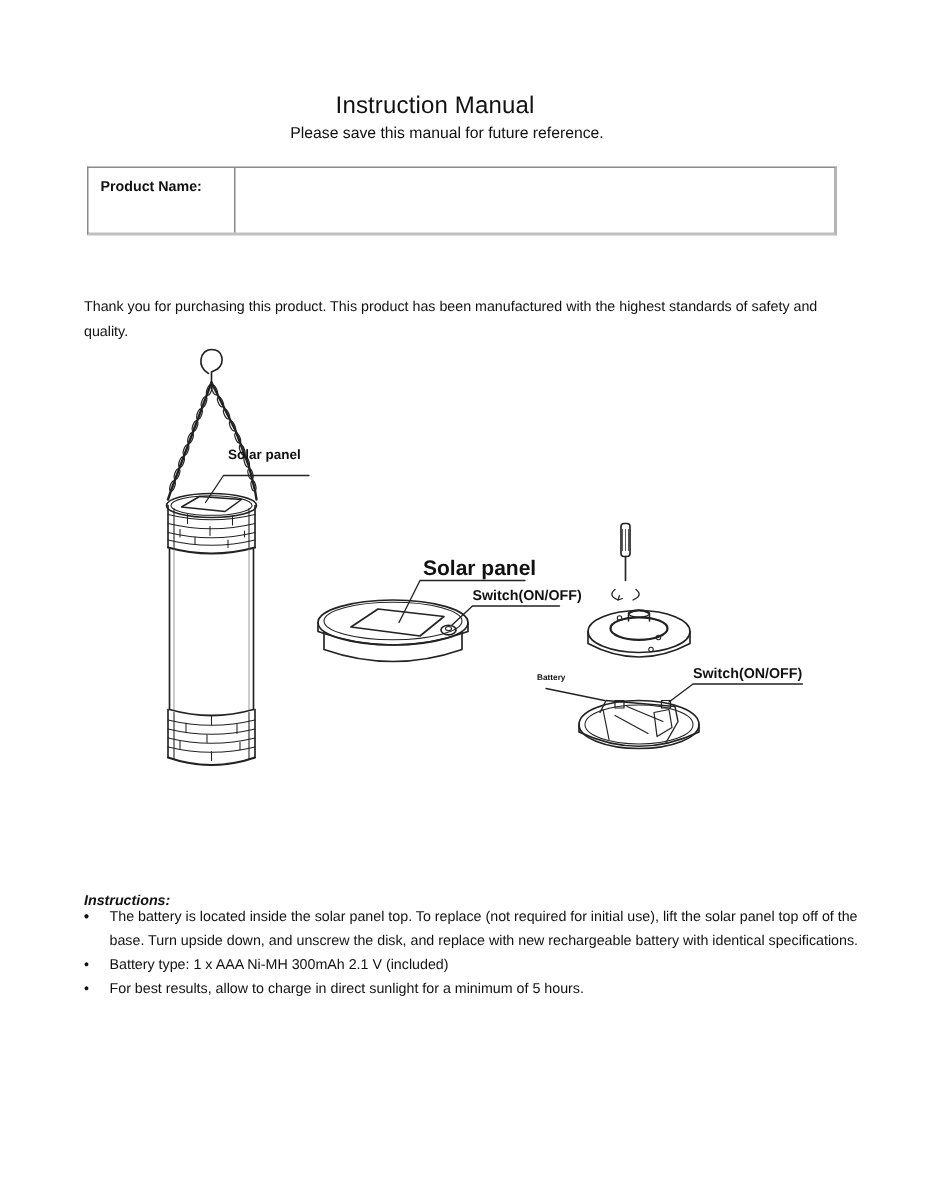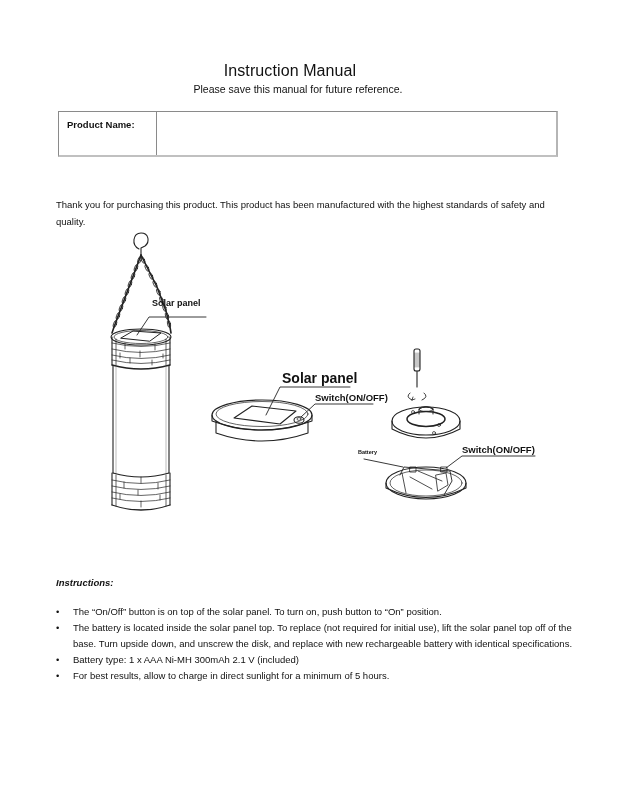--- a/index.html
+++ b/index.html
@@ -75,21 +75,21 @@
     .fig-label {
       position: absolute;
       font-family: "Liberation Sans", "DejaVu Sans", sans-serif;
       font-weight: bold;
       color: #111;
       white-space: nowrap;
     }
     .instructions-heading {
       position: absolute;
       left: 56px;
-      top: 577px;
+      top: 595px;
       font-size: 9.5px;
       font-weight: bold;
       font-style: italic;
     }
     .instructions-list {
       position: absolute;
       left: 56px;
       top: 604px;
       width: 520px;
       margin: 0;
@@ -268,21 +268,20 @@
     <div class="fig-label" style="left:315px; top:177px; font-size:9.5px;">Switch(ON/OFF)</div>
     <div class="fig-label" style="left:358px; top:234px; font-size:5.5px;">Battery</div>
     <div class="fig-label" style="left:462px; top:229px; font-size:9.5px;">Switch(ON/OFF)</div>
   </div>
 
   <div class="instructions-heading">Instructions:</div>
 
   <ul class="instructions-list">
     <li>
       <span class="bullet">•</span>
-      <span>The “On/Off” button is on top of the solar panel. To turn on, push button to “On” position.</span>
     </li>
     <li>
       <span class="bullet">•</span>
       <span>The battery is located inside the solar panel top. To replace (not required for initial use), lift the solar panel top off of the base. Turn upside down, and unscrew the disk, and replace with new rechargeable battery with identical specifications.</span>
     </li>
     <li>
       <span class="bullet">•</span>
       <span>Battery type: 1 x AAA Ni-MH 300mAh 2.1 V (included)</span>
     </li>
     <li>

